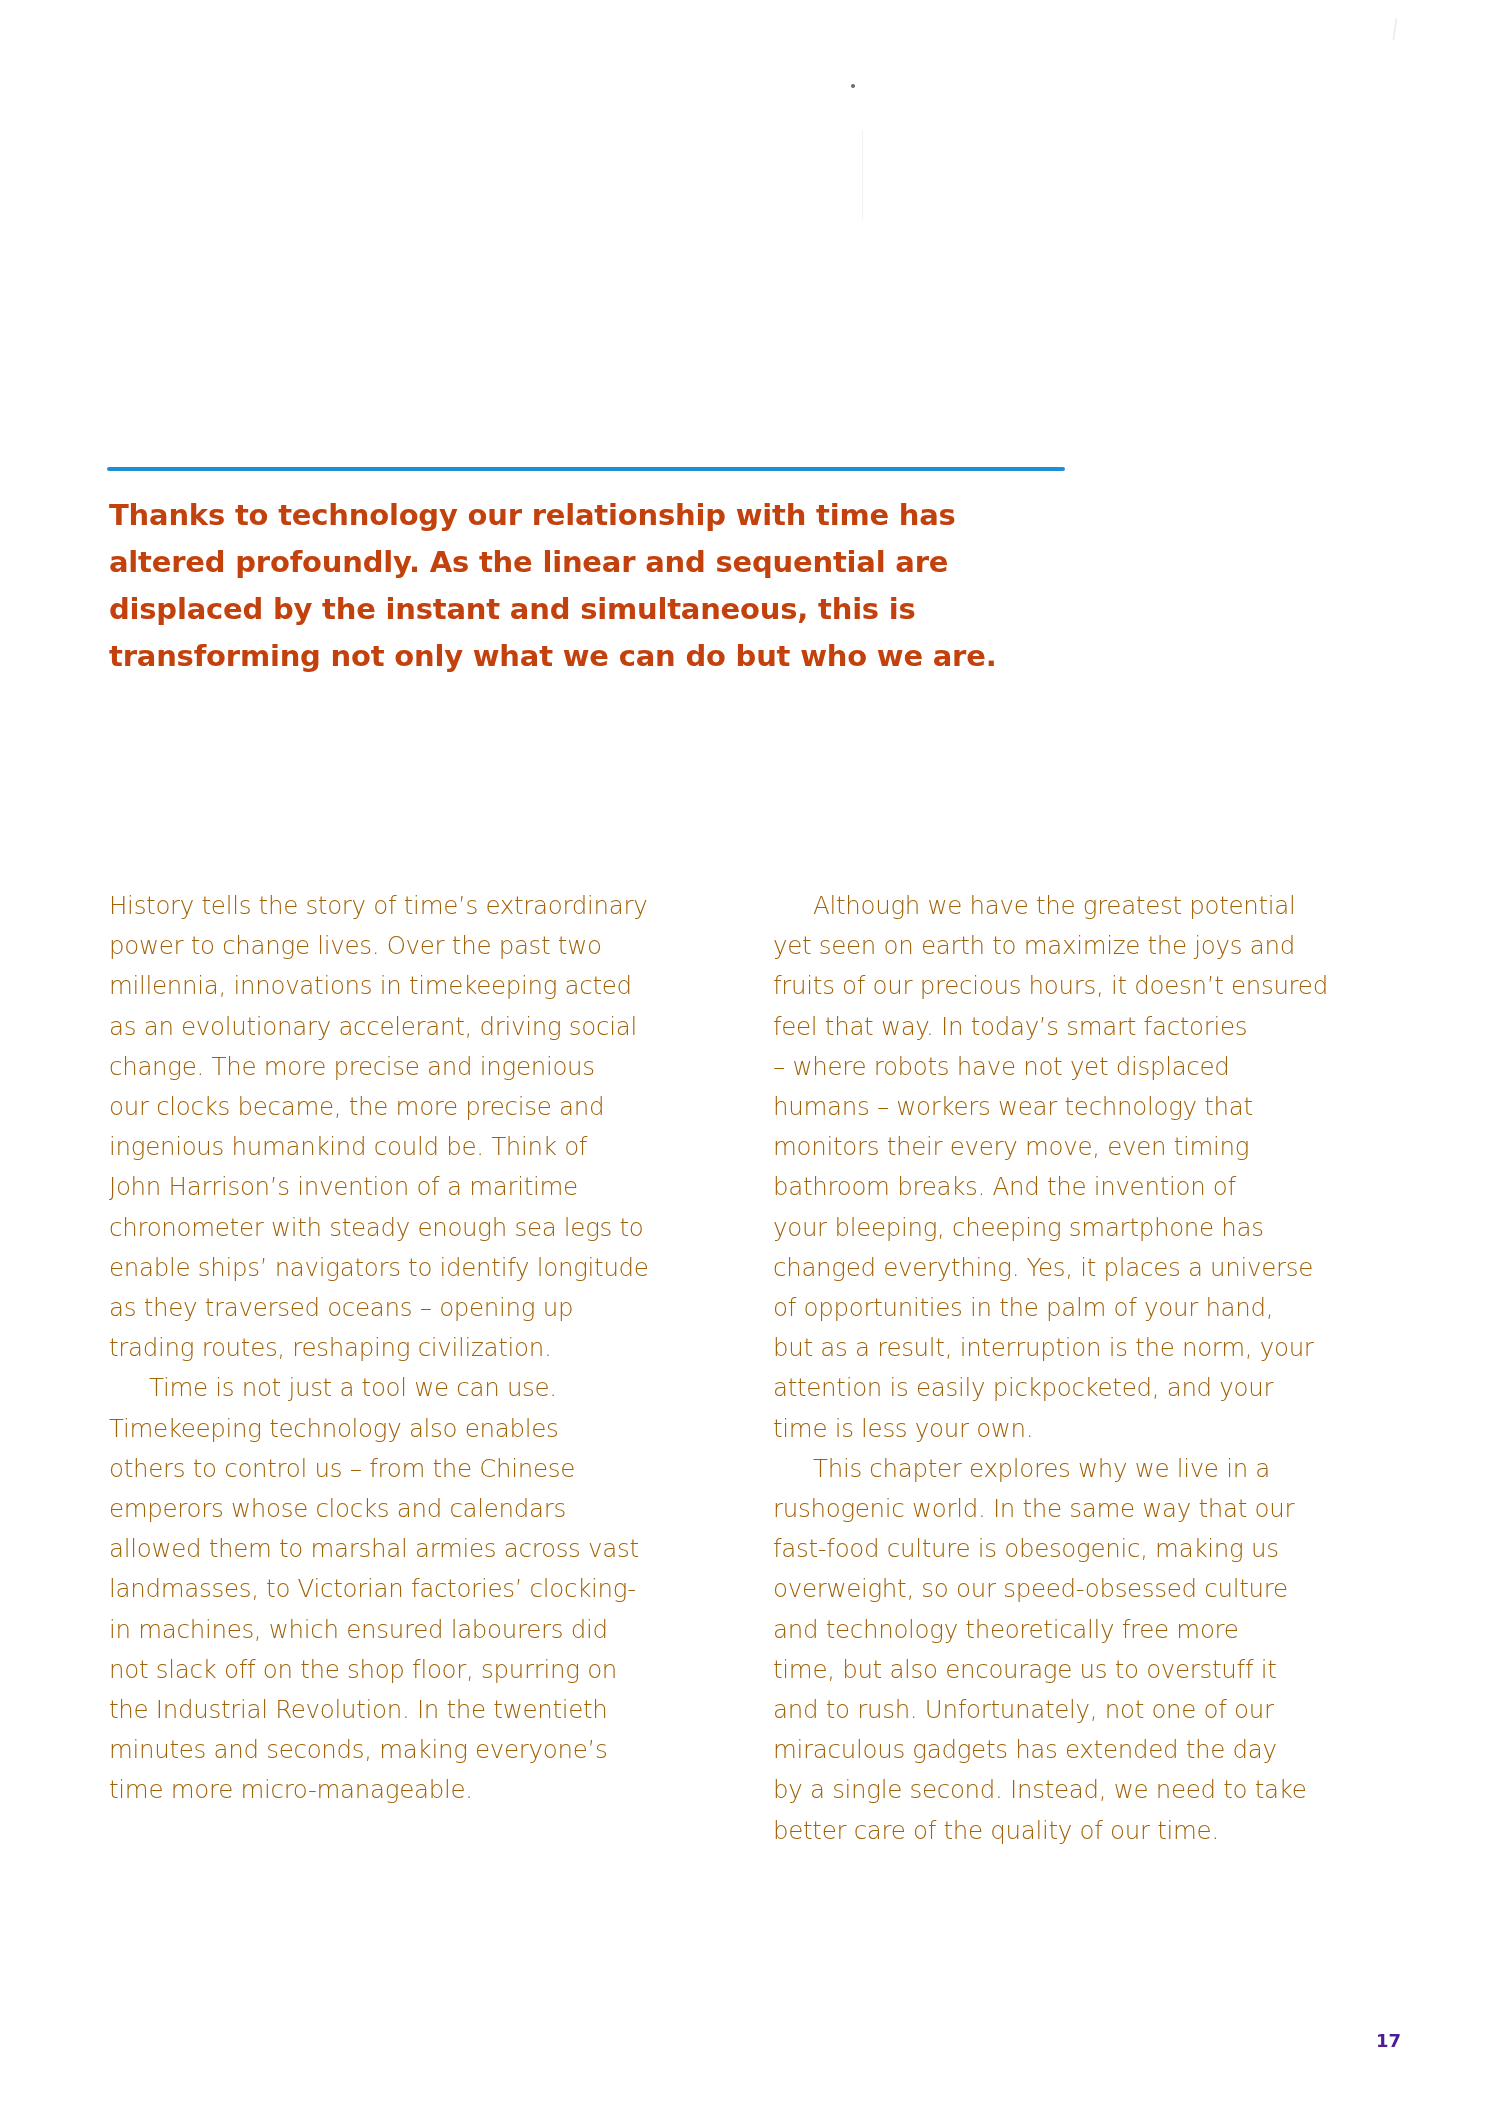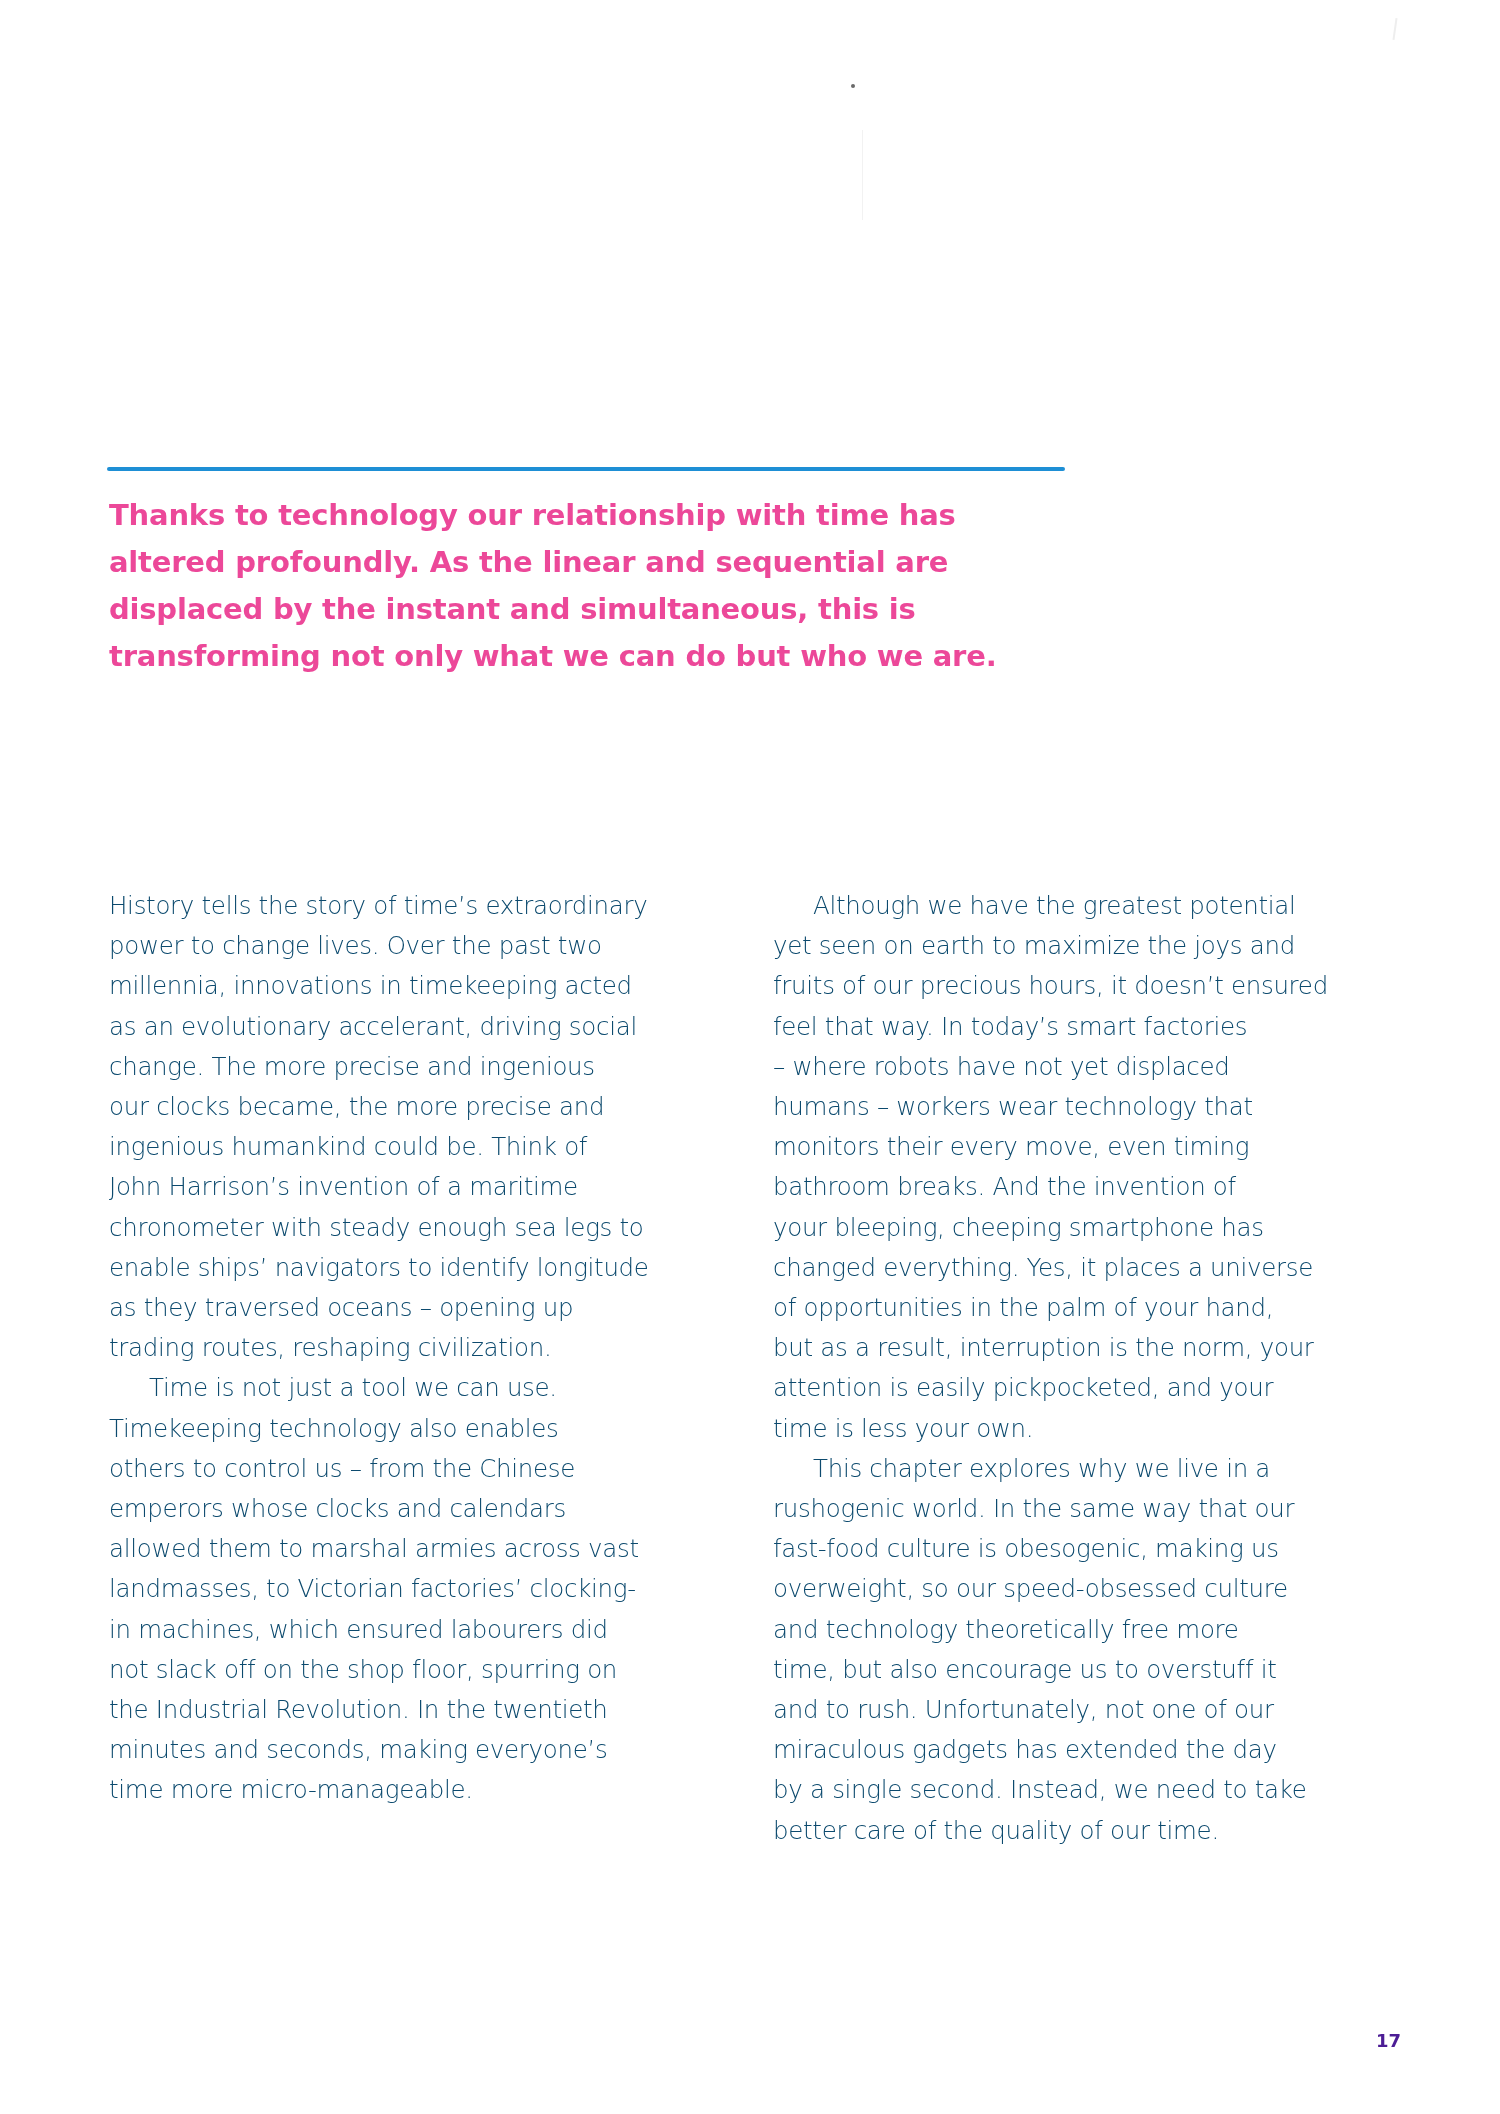--- a/index.html
+++ b/index.html
@@ -53,34 +53,34 @@
       position: absolute;
       left: 109px;
       top: 492px;
       width: 960px;
       margin: 0;
       font-family: "DejaVu Sans", sans-serif;
       font-weight: bold;
       font-size: 29px;
       line-height: 47px;
       letter-spacing: -0.2px;
-      color: #ec4899;
+      color: #c2410c;
     }
     .headline .line {
       display: block;
       white-space: nowrap;
     }
     .column {
       position: absolute;
       top: 886px;
       font-family: "DejaVu Sans", sans-serif;
       font-weight: normal;
       font-size: 24.5px;
       line-height: 40.2px;
-      color: #0c4a6e;
+      color: #a16207;
       letter-spacing: -0.3px;
     }
     .column .line {
       display: block;
       white-space: nowrap;
       font-weight: 300;
     }
     .column .line.indent {
       padding-left: 40px;
     }

